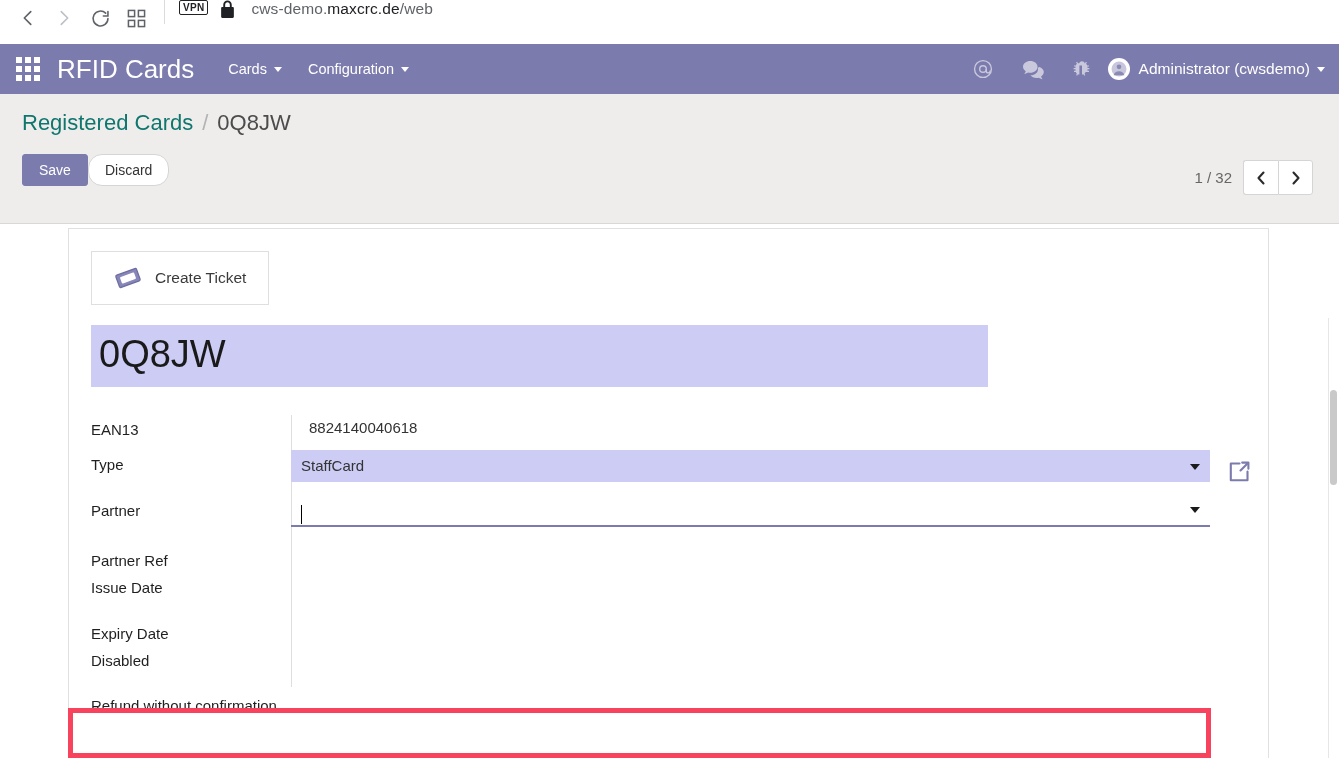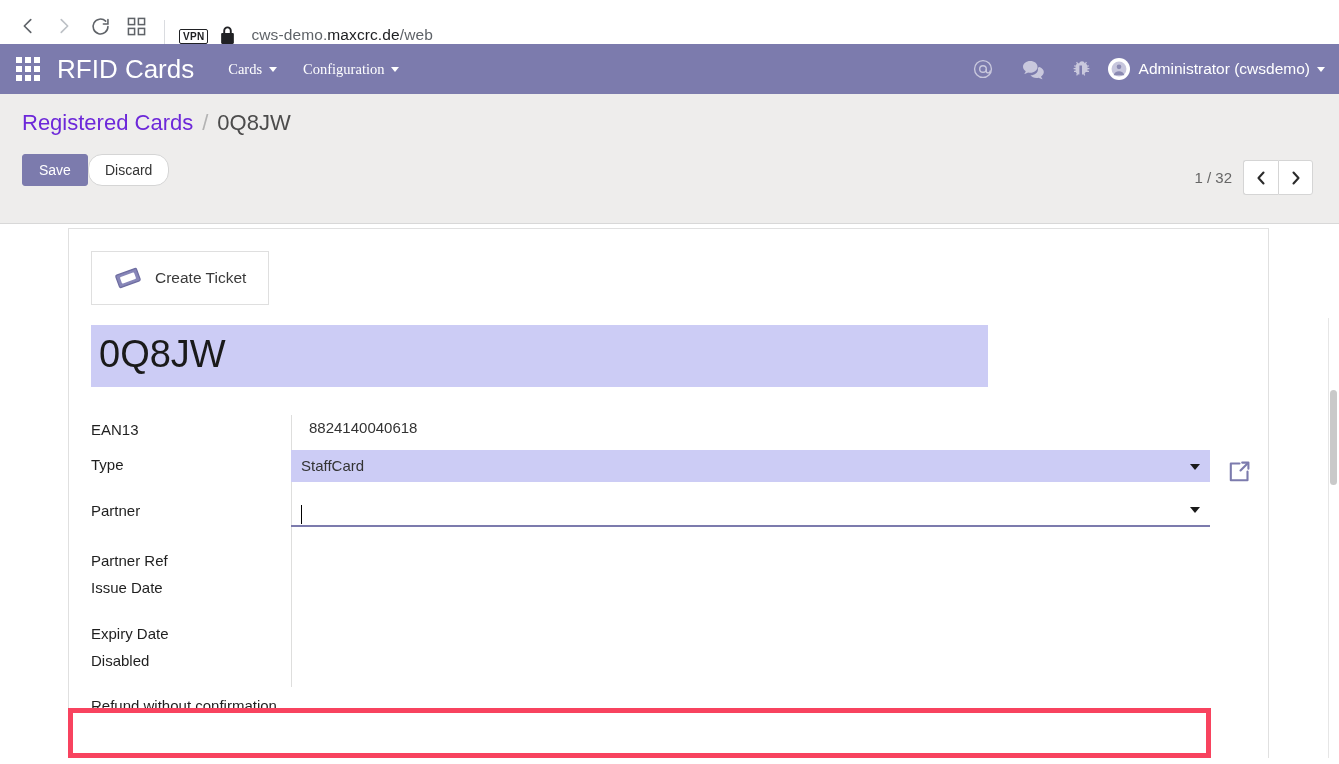--- a/index.html
+++ b/index.html
@@ -9,21 +9,21 @@
     overflow: hidden;
     font-family: "Liberation Sans", sans-serif;
     background: #ffffff;
   }
 
   
   #browser-bar {
     height: 44px;
     background: #ffffff;
     display: flex;
-    align-items: flex-end;
+    align-items: flex-start;
     padding: 0 10px;
     position: relative;
   }
   .nav-btn {
     width: 36px; height: 36px;
     display: flex; align-items: center; justify-content: center;
     border-radius: 50%;
     color: #5f6368;
   }
   .nav-btn.disabled { color: #bdc1c6; }
@@ -73,21 +73,20 @@
     font-weight: normal;
     margin-right: 34px;
     white-space: nowrap;
   }
   .menu-item {
     font-size: 14.5px;
     margin-right: 26px;
     display: flex;
     align-items: center;
     white-space: nowrap;
-    font-family: Liberation Serif, serif;
   }
   .caret {
     display: inline-block;
     width: 0; height: 0;
     border-left: 4.5px solid transparent;
     border-right: 4.5px solid transparent;
     border-top: 5px solid #ffffff;
     margin-left: 7px;
   }
   #navbar-right {
@@ -117,21 +116,21 @@
     padding: 0 22px;
     height: 130px;
     position: relative;
   }
   #breadcrumb {
     padding-top: 16px;
     font-size: 22px;
     display: flex;
     align-items: baseline;
   }
-  #breadcrumb .crumb-link { color: #6d28d9; }
+  #breadcrumb .crumb-link { color: #0f766e; }
   #breadcrumb .crumb-sep { color: #b3b3b3; margin: 0 9px; }
   #breadcrumb .crumb-current { color: #4c4c4c; }
   #cp-buttons { margin-top: 18px; display: flex; align-items: center; }
   #save-button {
     background: #7c7bad;
     color: #ffffff;
     border: 1px solid #7c7bad;
     border-radius: 3px;
     padding: 7px 16px;
     font-size: 14px;

